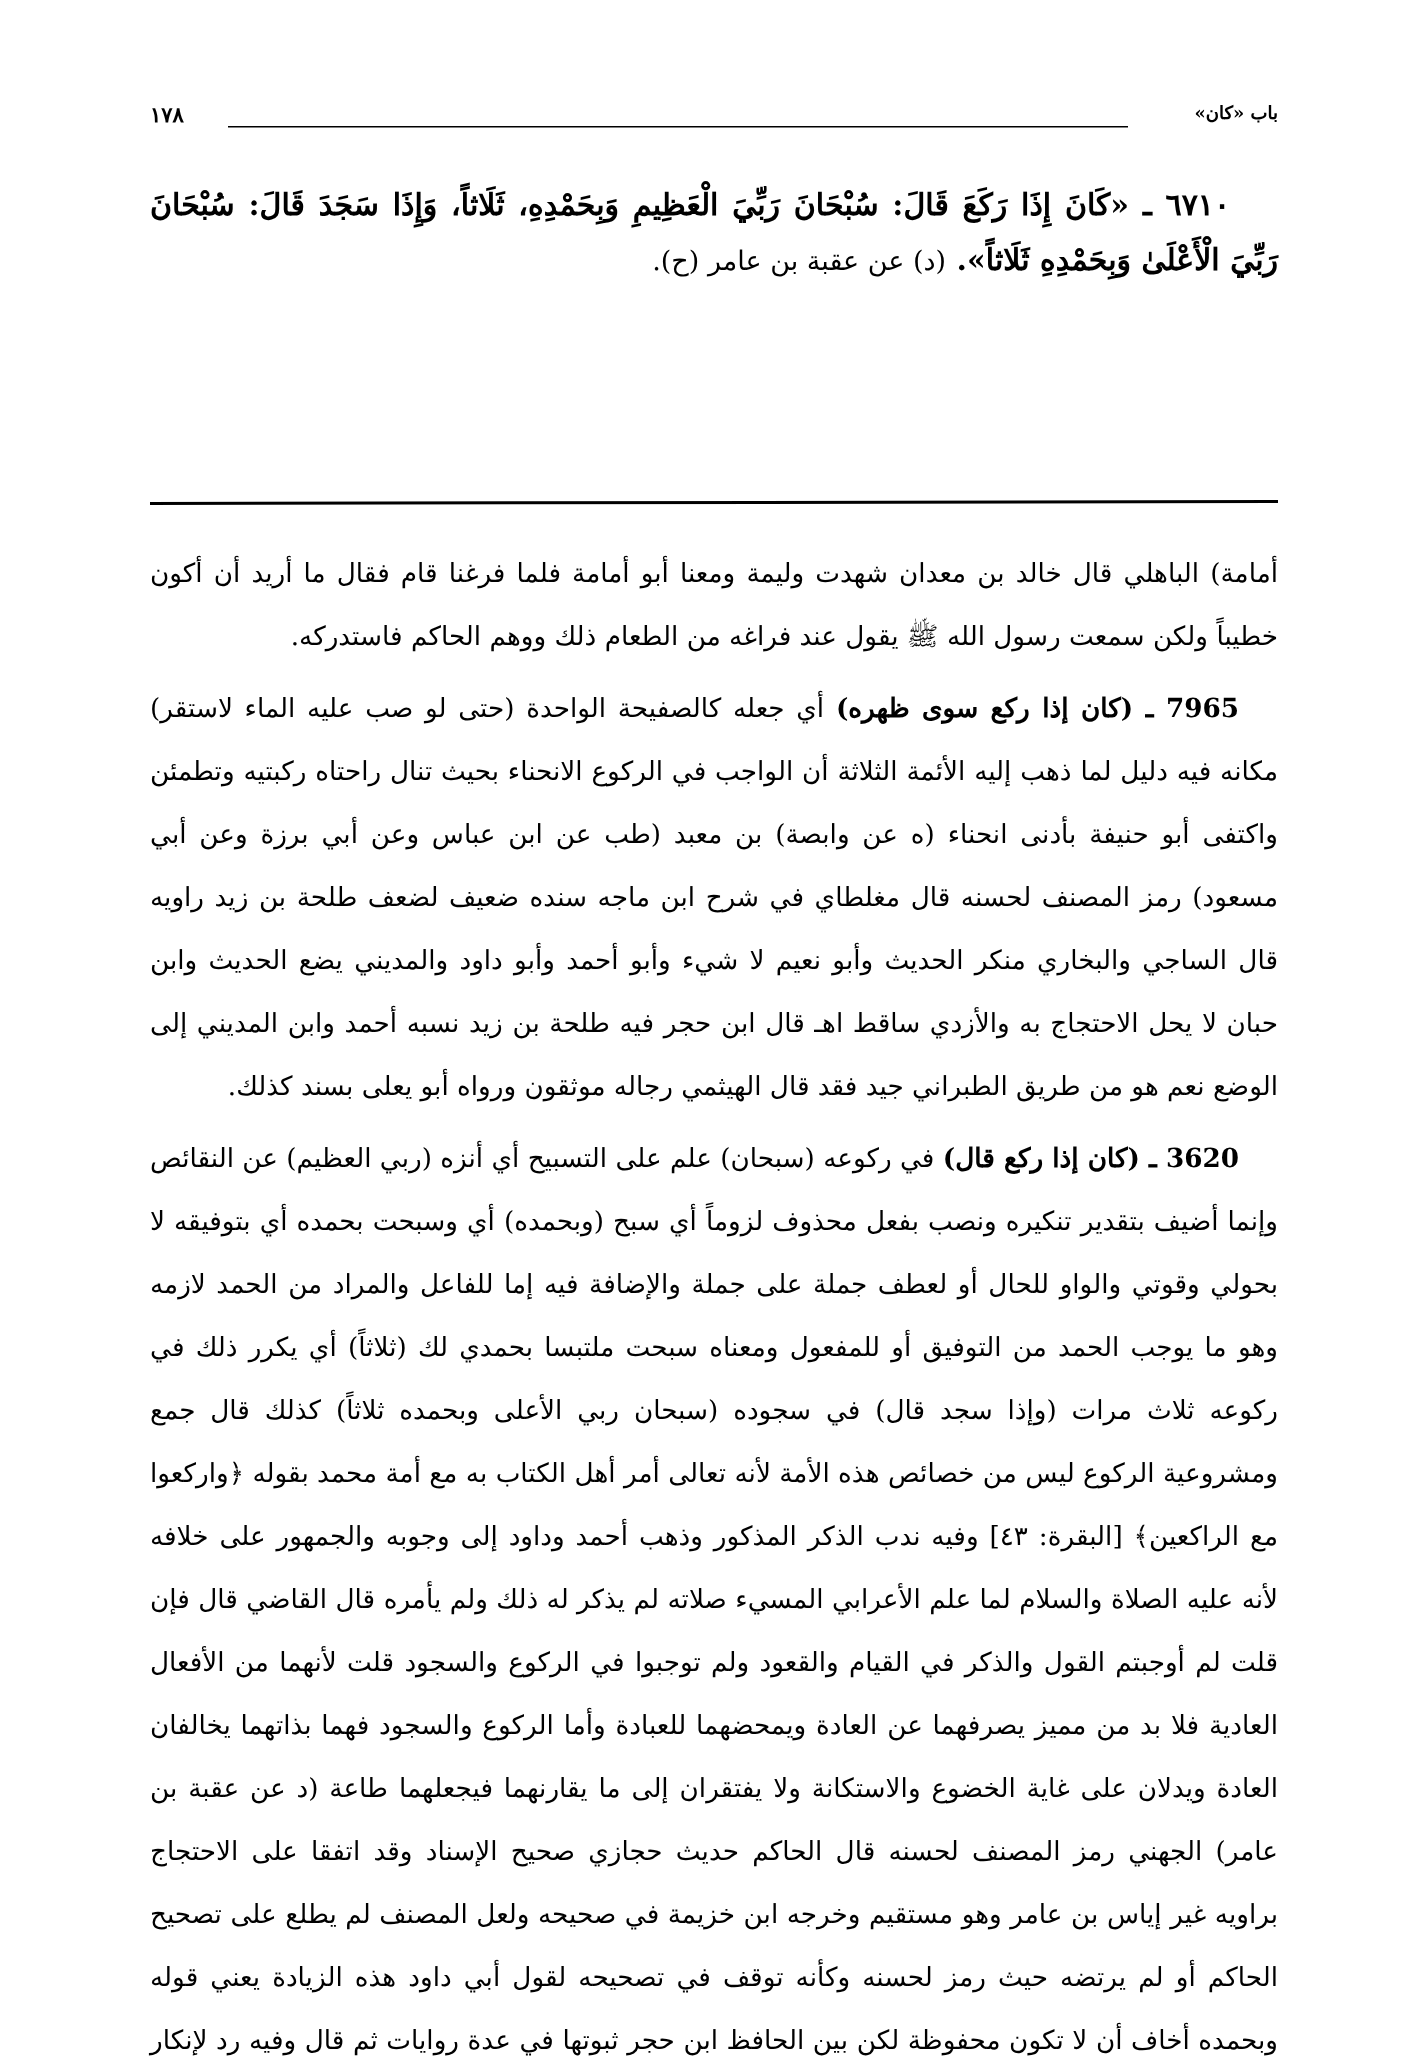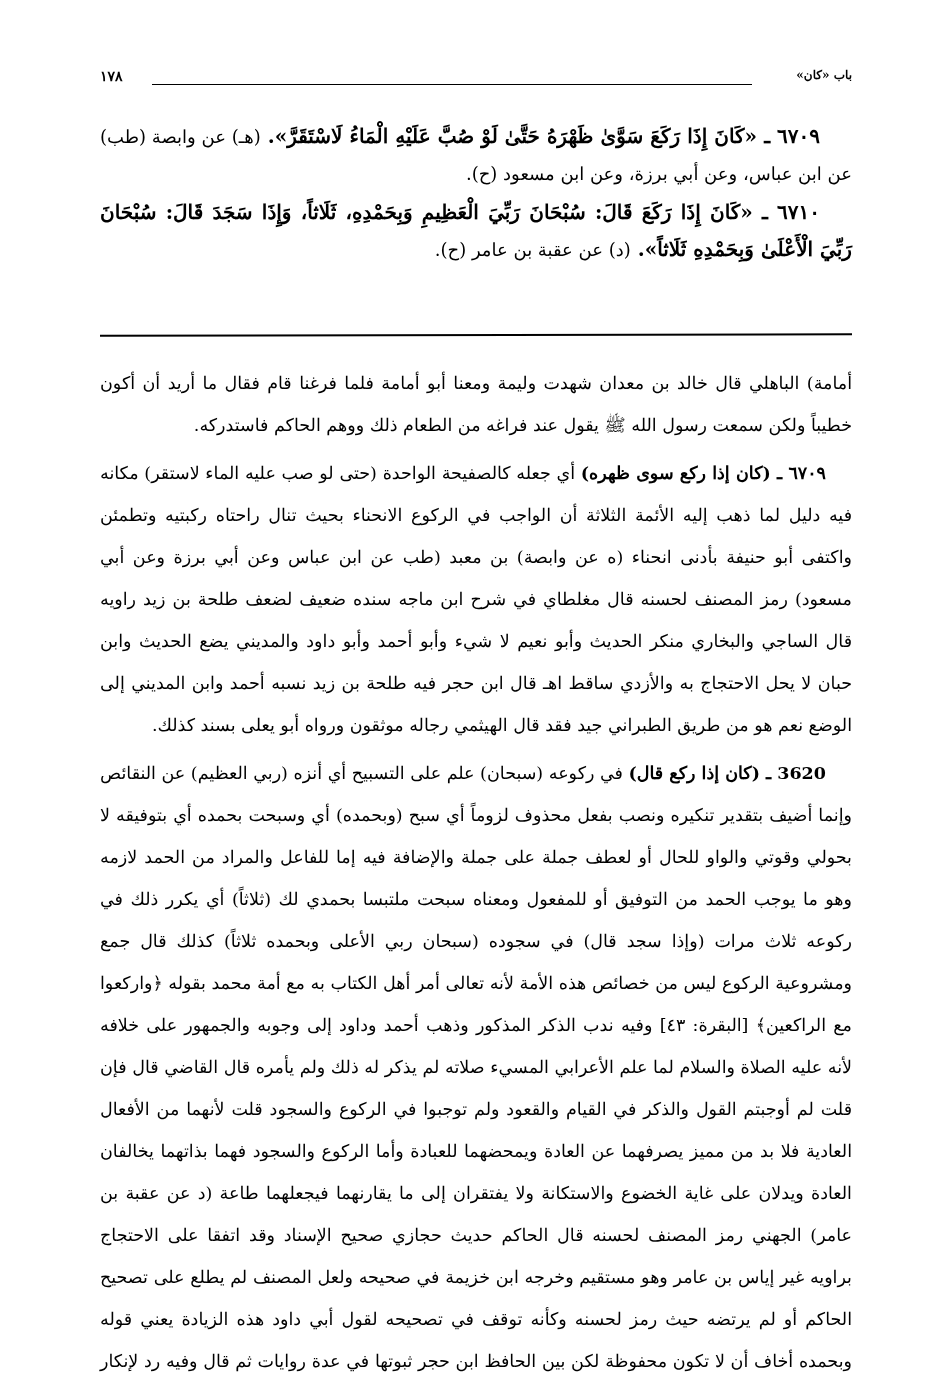--- a/index.html
+++ b/index.html
@@ -25,37 +25,32 @@
 <div class="page">
 
   <div class="header">
     <span class="title">باب «كان»</span>
     <div class="rule"></div>
     <span class="pageno">١٧٨</span>
   </div>
 
   <div class="text hadith" style="top:118px;">
     <p>
-      <span>٦٧٠٩ ـ</span>
-      <span>«كَانَ إِذَا رَكَعَ سَوَّىٰ ظَهْرَهُ حَتَّىٰ لَوْ صُبَّ عَلَيْهِ الْمَاءُ لَاسْتَقَرَّ».</span>
-      <span class="src">(هـ) عن وابصة (طب) عن ابن عباس، وعن أبي برزة، وعن ابن مسعود (ح).</span>
-    </p>
-    <p>
       <span>٦٧١٠ ـ</span>
       <span>«كَانَ إِذَا رَكَعَ قَالَ: سُبْحَانَ رَبِّيَ الْعَظِيمِ وَبِحَمْدِهِ، ثَلَاثاً، وَإِذَا سَجَدَ قَالَ: سُبْحَانَ رَبِّيَ الْأَعْلَىٰ وَبِحَمْدِهِ ثَلَاثاً».</span>
       <span class="src">(د) عن عقبة بن عامر (ح).</span>
     </p>
   </div>
 
   <div class="sep"></div>
 
   <div class="text comm" style="top:362px;">
     <p class="first">أمامة) الباهلي قال خالد بن معدان شهدت وليمة ومعنا أبو أمامة فلما فرغنا قام فقال ما أريد أن أكون خطيباً ولكن سمعت رسول الله ﷺ يقول عند فراغه من الطعام ذلك ووهم الحاكم فاستدركه.</p>
     <p>
-      <span class="b">٦٧٠٩ ـ (كان إذا ركع سوى ظهره)</span>
+      <span class="b">7965 ـ (كان إذا ركع سوى ظهره)</span>
       <span>أي جعله كالصفيحة الواحدة (حتى لو صب عليه الماء لاستقر) مكانه فيه دليل لما ذهب إليه الأئمة الثلاثة أن الواجب في الركوع الانحناء بحيث تنال راحتاه ركبتيه وتطمئن واكتفى أبو حنيفة بأدنى انحناء (ه عن وابصة) بن معبد (طب عن ابن عباس وعن أبي برزة وعن أبي مسعود) رمز المصنف لحسنه قال مغلطاي في شرح ابن ماجه سنده ضعيف لضعف طلحة بن زيد راويه قال الساجي والبخاري منكر الحديث وأبو نعيم لا شيء وأبو أحمد وأبو داود والمديني يضع الحديث وابن حبان لا يحل الاحتجاج به والأزدي ساقط اهـ قال ابن حجر فيه طلحة بن زيد نسبه أحمد وابن المديني إلى الوضع نعم هو من طريق الطبراني جيد فقد قال الهيثمي رجاله موثقون ورواه أبو يعلى بسند كذلك.</span>
     </p>
     <p>
       <span class="b">3620 ـ (كان إذا ركع قال)</span>
       <span>في ركوعه (سبحان) علم على التسبيح أي أنزه (ربي العظيم) عن النقائص وإنما أضيف بتقدير تنكيره ونصب بفعل محذوف لزوماً أي سبح (وبحمده) أي وسبحت بحمده أي بتوفيقه لا بحولي وقوتي والواو للحال أو لعطف جملة على جملة والإضافة فيه إما للفاعل والمراد من الحمد لازمه وهو ما يوجب الحمد من التوفيق أو للمفعول ومعناه سبحت ملتبسا بحمدي لك (ثلاثاً) أي يكرر ذلك في ركوعه ثلاث مرات (وإذا سجد قال) في سجوده (سبحان ربي الأعلى وبحمده ثلاثاً) كذلك قال جمع ومشروعية الركوع ليس من خصائص هذه الأمة لأنه تعالى أمر أهل الكتاب به مع أمة محمد بقوله ﴿واركعوا مع الراكعين﴾ [البقرة: ٤٣] وفيه ندب الذكر المذكور وذهب أحمد وداود إلى وجوبه والجمهور على خلافه لأنه عليه الصلاة والسلام لما علم الأعرابي المسيء صلاته لم يذكر له ذلك ولم يأمره قال القاضي قال فإن قلت لم أوجبتم القول والذكر في القيام والقعود ولم توجبوا في الركوع والسجود قلت لأنهما من الأفعال العادية فلا بد من مميز يصرفهما عن العادة ويمحضهما للعبادة وأما الركوع والسجود فهما بذاتهما يخالفان العادة ويدلان على غاية الخضوع والاستكانة ولا يفتقران إلى ما يقارنهما فيجعلهما طاعة (د عن عقبة بن عامر) الجهني رمز المصنف لحسنه قال الحاكم حديث حجازي صحيح الإسناد وقد اتفقا على الاحتجاج براويه غير إياس بن عامر وهو مستقيم وخرجه ابن خزيمة في صحيحه ولعل المصنف لم يطلع على تصحيح الحاكم أو لم يرتضه حيث رمز لحسنه وكأنه توقف في تصحيحه لقول أبي داود هذه الزيادة يعني قوله وبحمده أخاف أن لا تكون محفوظة لكن بين الحافظ ابن حجر ثبوتها في عدة روايات ثم قال وفيه رد لإنكار ابن الصلاح وغيره هذه الزيادة</span>
     </p>
   </div>
 
 </div>
 

